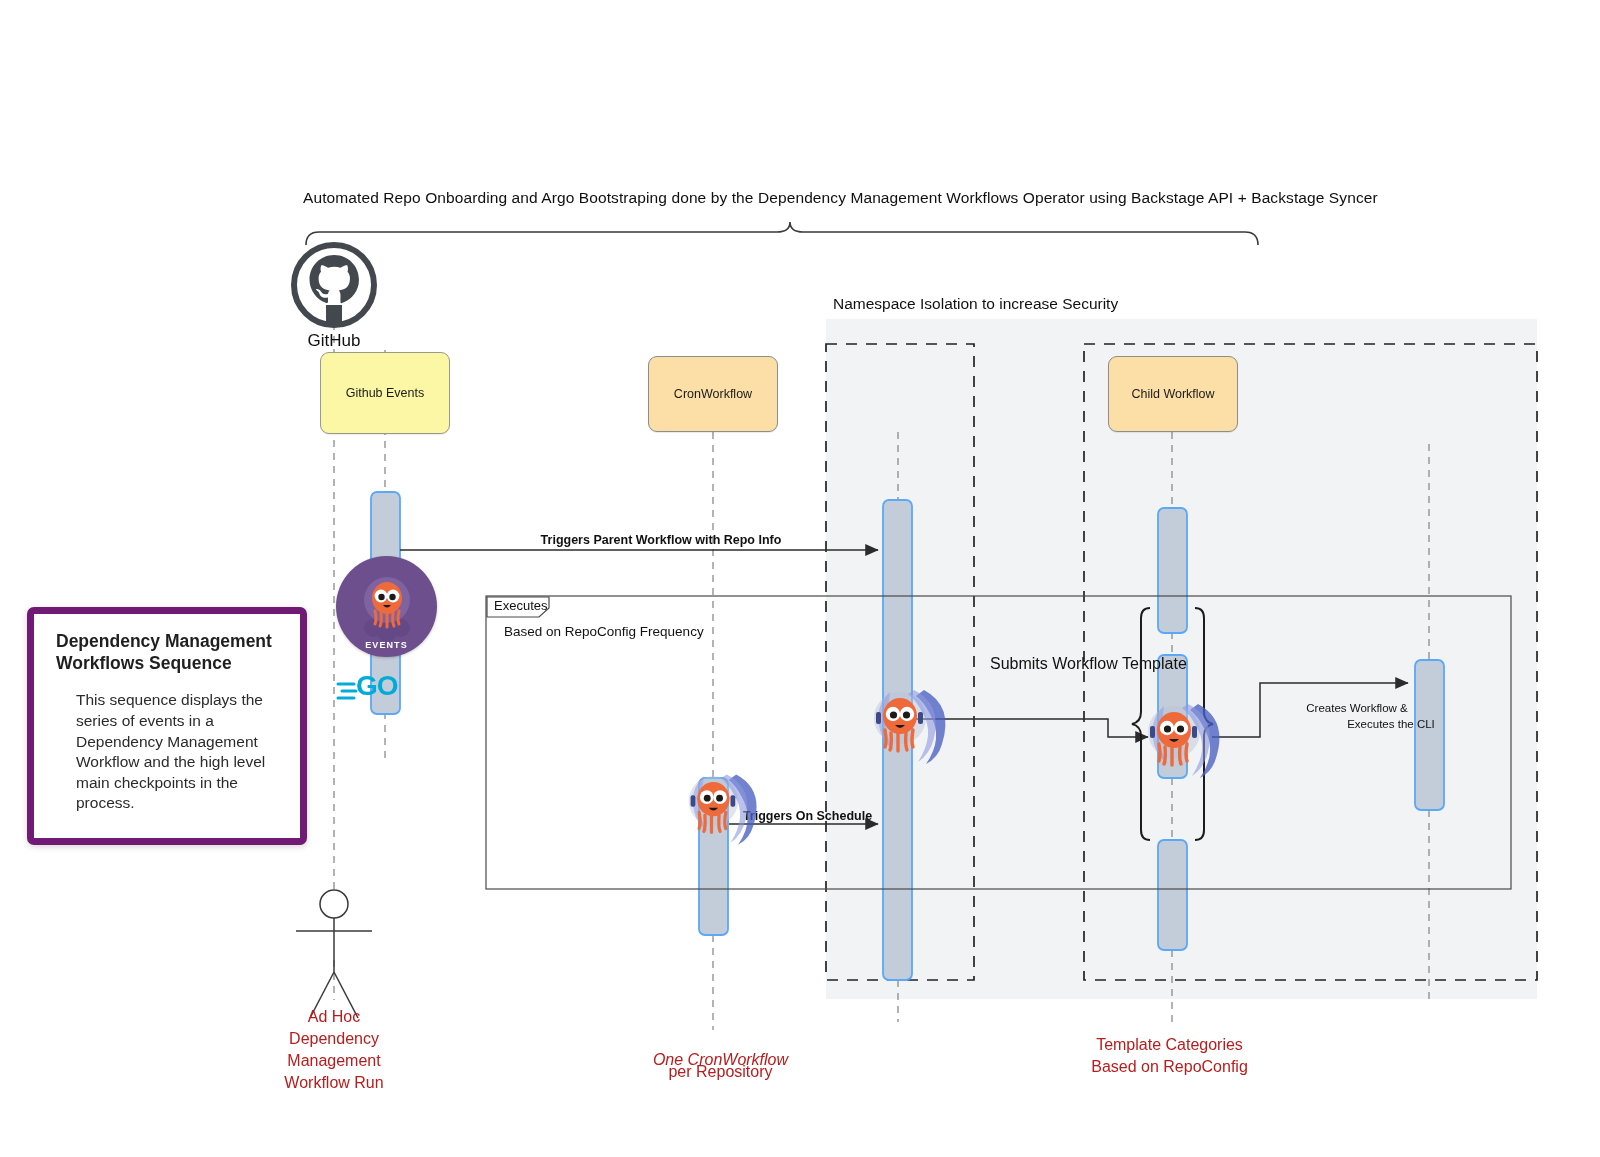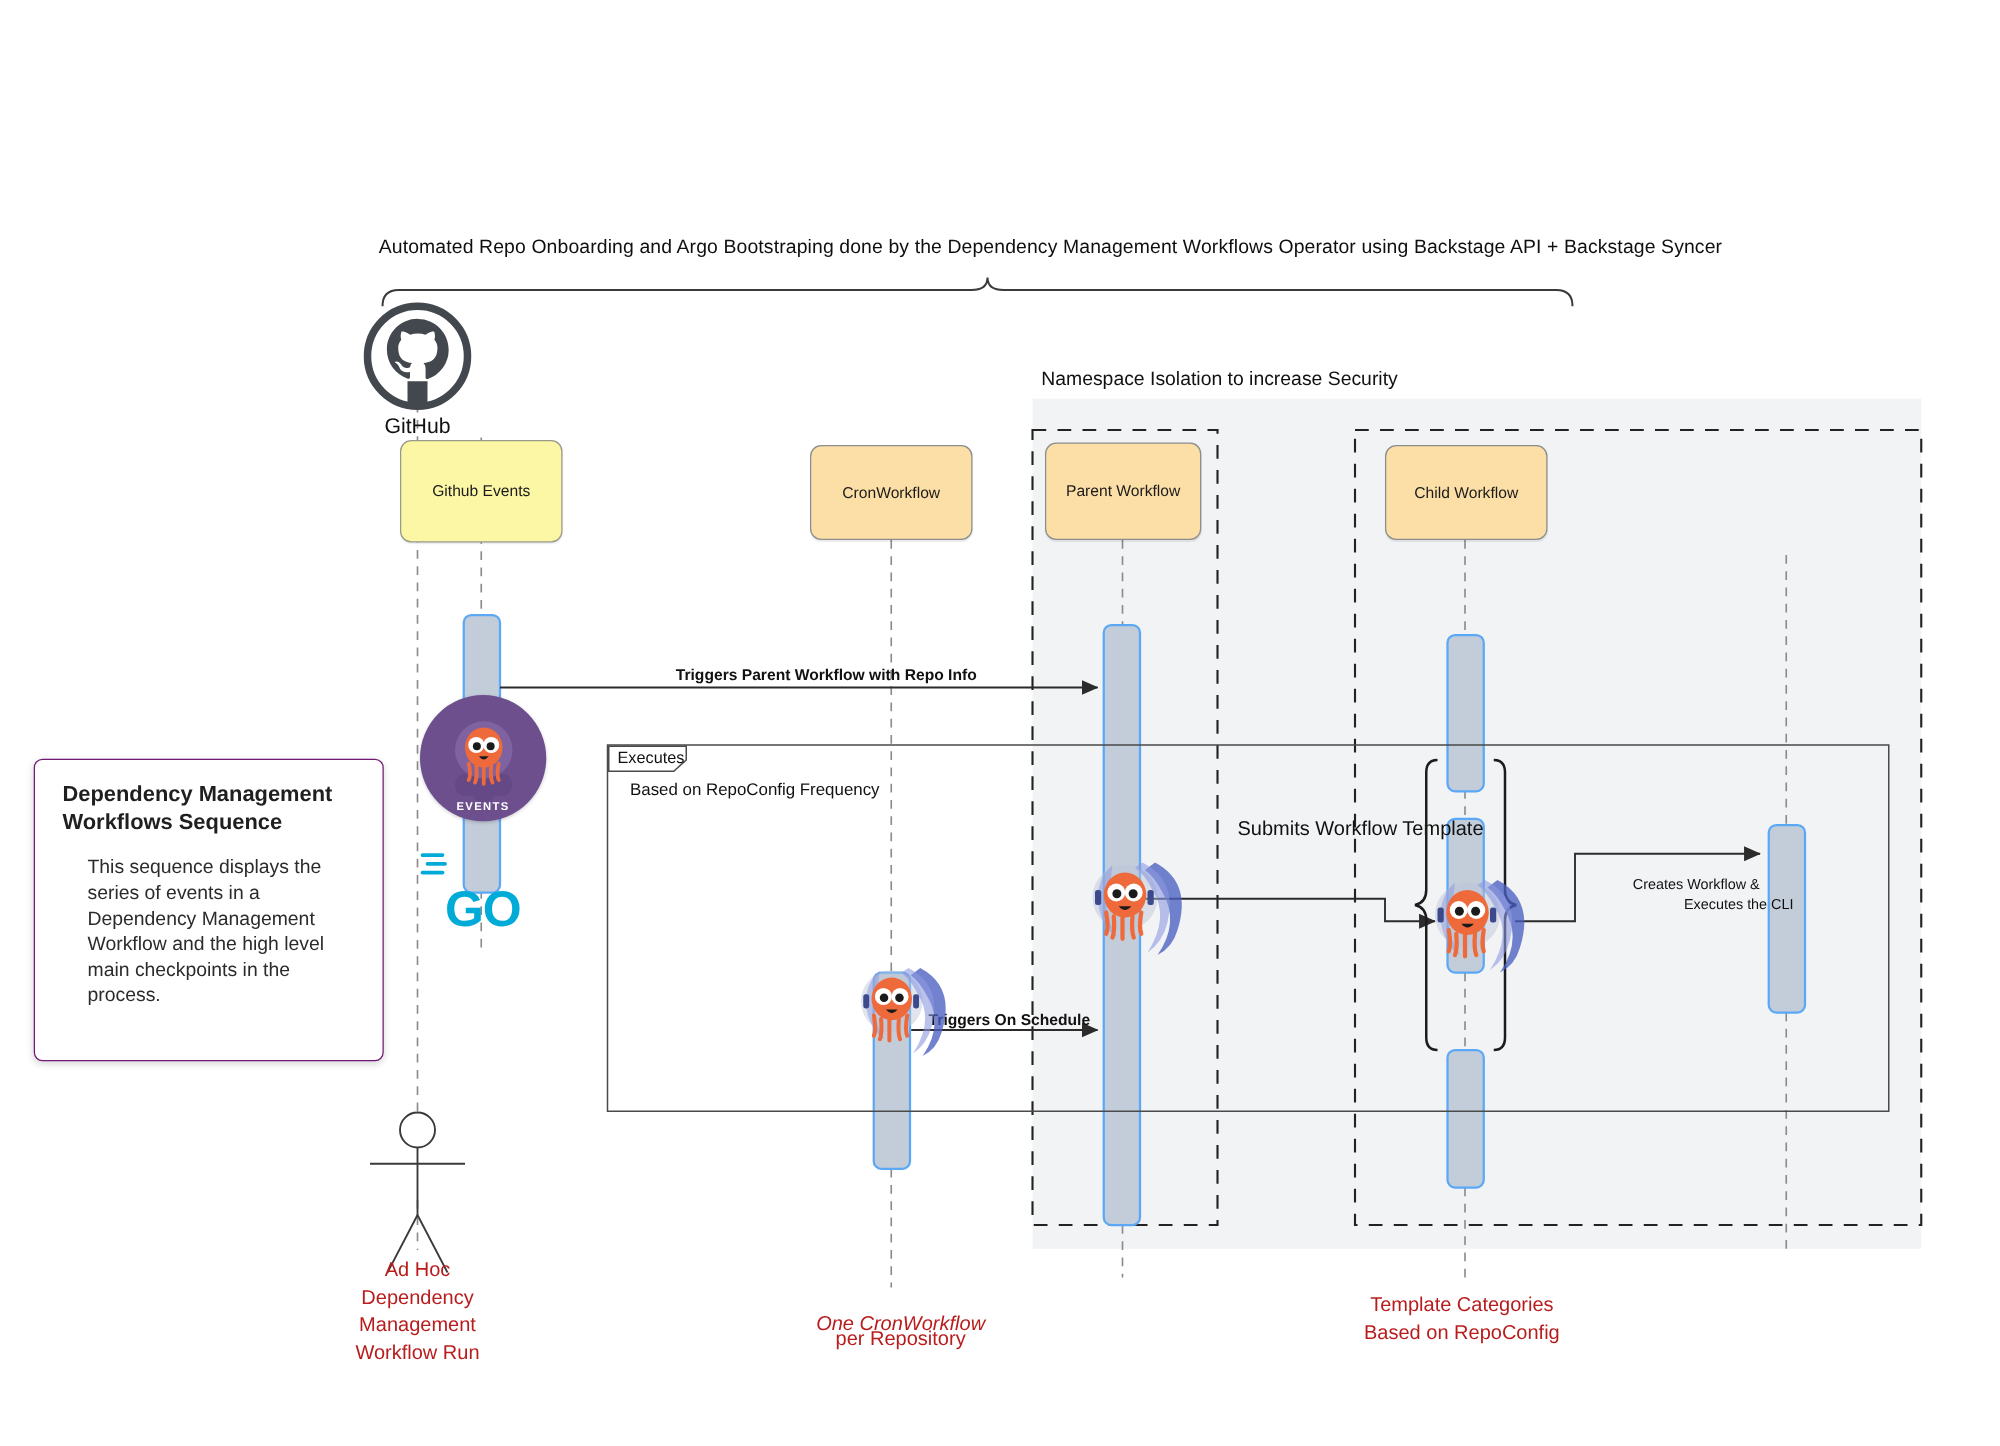--- a/index.html
+++ b/index.html
@@ -99,24 +99,24 @@
   .pbox.orange { background: #fcdfa6; border: 1.3px solid #8d8d8d; justify-content: center; }
   .pbox.blue   { background: #62aaf5; border: 1.3px solid #3d74ab; }
 
   
   .info-card {
     position: absolute;
     left: 27px;
     top: 607px;
     width: 280px;
     background: #ffffff;
-    border: 1px solid #701a75;
+    border: 7px solid #701a75;
     border-radius: 7px;
     box-shadow: 0 2px 6px rgba(0,0,0,.16);
-    padding: 16px 18px 24px 22px;
+    padding: 16px 18px 8px 22px;
     box-sizing: border-box;
   }
   .info-title {
     font-size: 17.5px;
     font-weight: bold;
     color: #1f1f1f;
     line-height: 1.27;
     margin: 0 0 10px 0;
   }
   .info-body {
@@ -154,26 +154,25 @@
     position: absolute;
     left: 336px;
     top: 672px;
     width: 80px;
     height: 38px;
   }
   .go-logo .gotext {
     position: absolute;
     left: 20px;
     top: -2px;
-    font-size: 40px;
+    font-size: 28px;
     font-weight: bold;
     color: #00acd7;
     font-family: "Liberation Sans", sans-serif;
     letter-spacing: -1px;
-    margin-top: 36px;
   }
 </style>
 </head>
 <body>
 
 <div class="canvas">
 
   <svg class="layer">
 
     <rect x="826" y="319" width="711" height="680" fill="#f2f3f5"></rect>
@@ -216,23 +215,20 @@
   <div class="txt lifeline-name" style="left:284px; top:330px; width:100px;">GitHub</div>
 
   <div class="pbox yellow" style="left:320px; top:352px; width:130px; height:82px;">
     <span class="participant-label">Github Events</span>
   </div>
 
   <div class="pbox orange" style="left:648px; top:356px; width:130px; height:76px;">
     <span class="participant-label">CronWorkflow</span>
   </div>
 
-  <div class="pbox orange" style="left:836px; top:354px; width:125px; height:78px;">
-    <span class="participant-label">Parent Workflow</span>
-  </div>
 
   <div class="pbox orange" style="left:1108px; top:356px; width:130px; height:76px;">
     <span class="participant-label">Child Workflow</span>
   </div>
 
 
   <svg class="layer">
     <rect x="826" y="344" width="148" height="636" fill="none" stroke="#222" stroke-width="1.7" stroke-dasharray="11,9"></rect>
     <rect x="1084" y="344" width="453" height="636" fill="none" stroke="#222" stroke-width="1.7" stroke-dasharray="11,9"></rect>
   </svg>

